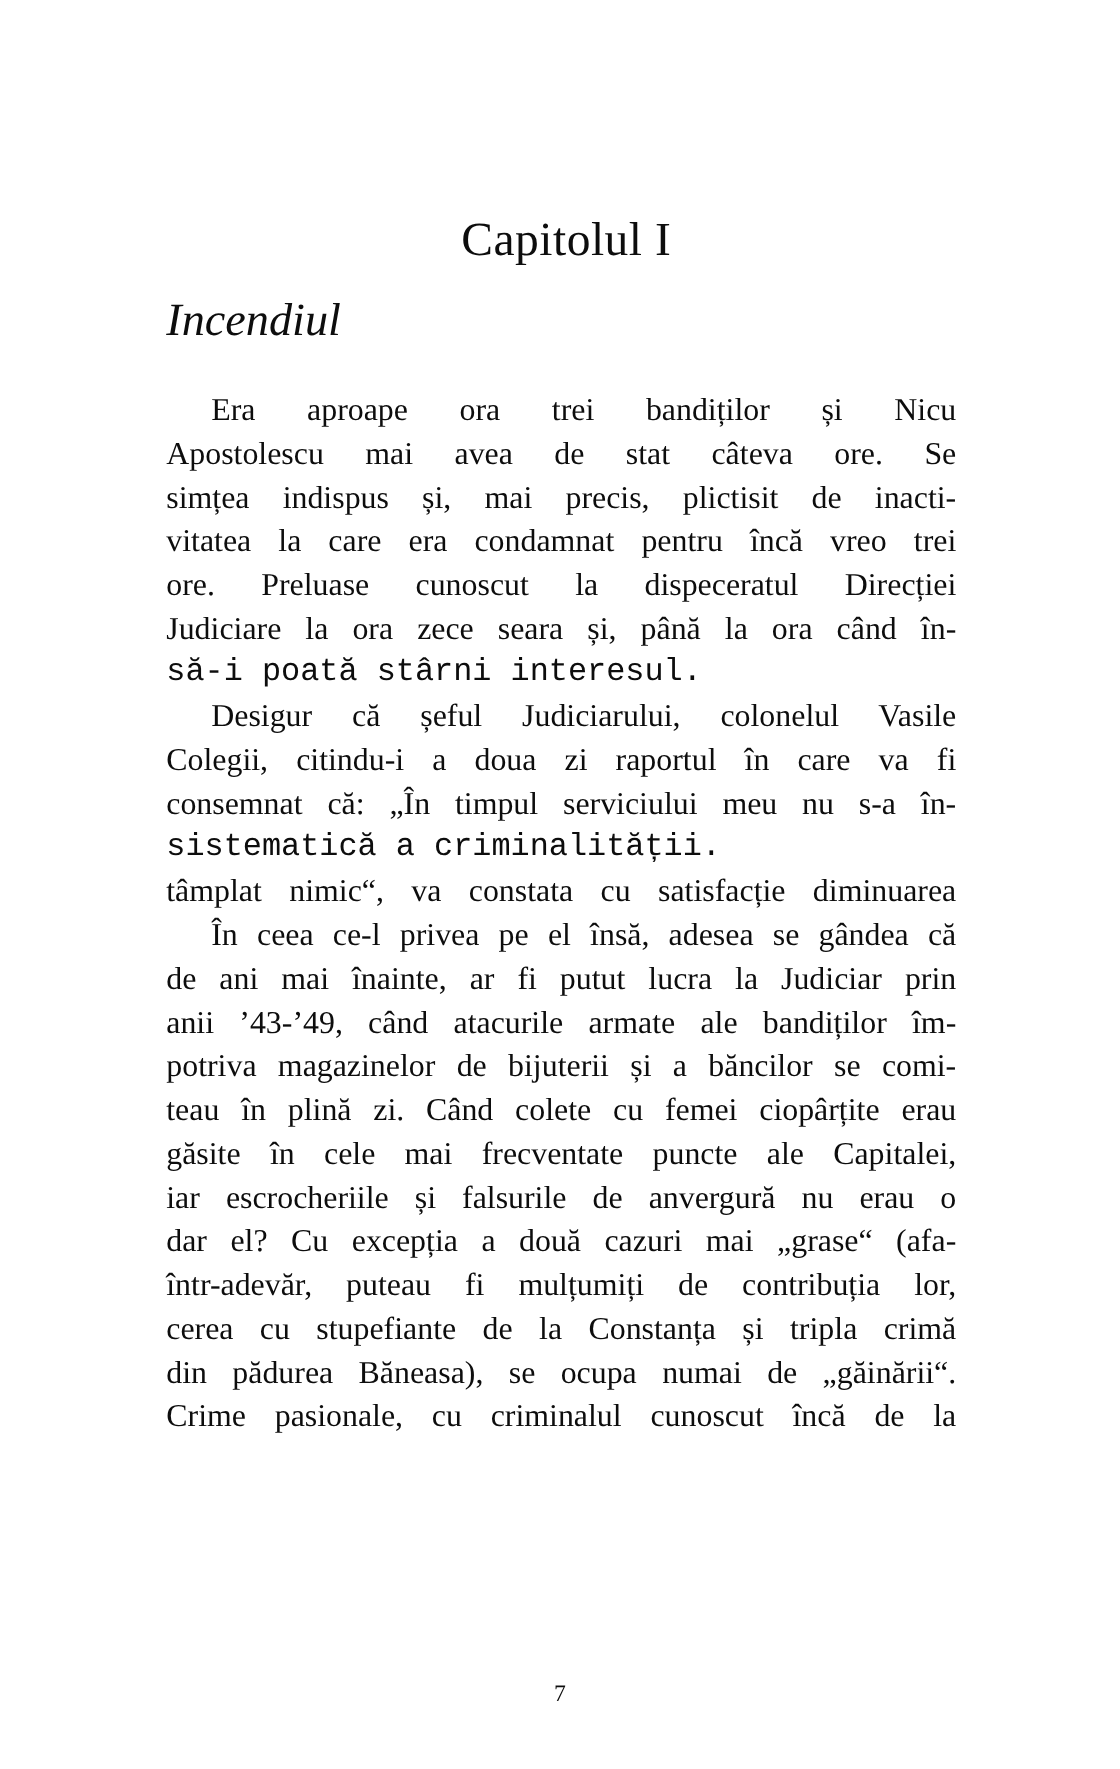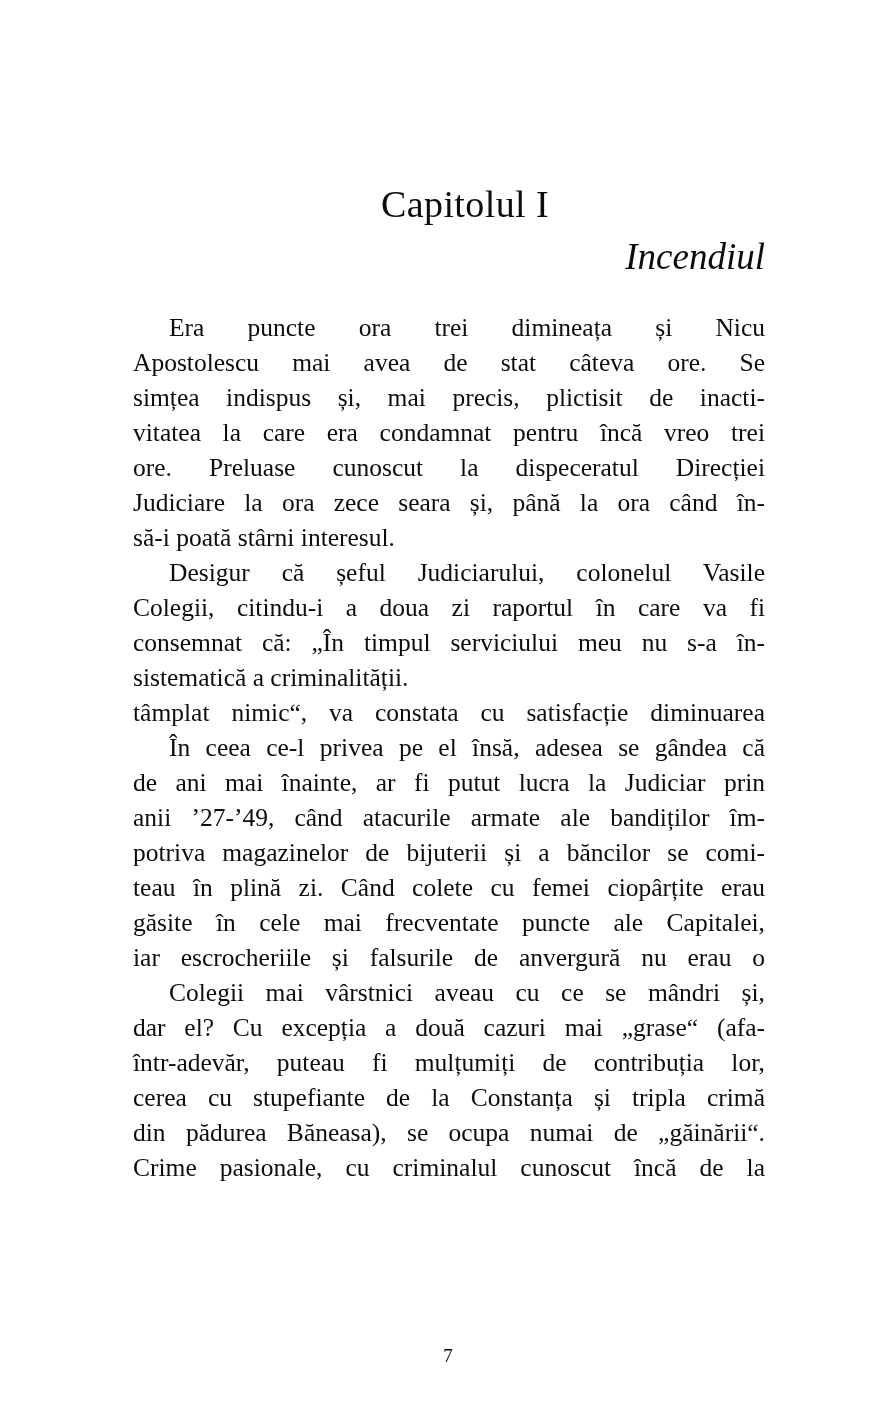--- a/index.html
+++ b/index.html
@@ -26,41 +26,41 @@
   }
 
   .content {
     position: absolute;
     left: 133px;
     top: 0;
     width: 632px;
   }
 
   .chapter-heading {
-    margin: 16px;
+    margin: 4px;
     padding: 0;
     position: absolute;
     top: 168px;
     left: 0;
     width: 632px;
     text-align: center;
     font-size: 38px;
     font-weight: 400;
     line-height: 1.1;
     letter-spacing: 0.4px;
   }
 
   .chapter-subtitle {
     margin: 0;
     padding: 0;
     position: absolute;
     top: 237px;
     left: 0;
     width: 632px;
-    text-align: right;
+    text-align: left;
     font-size: 37px;
     font-style: italic;
     font-weight: 400;
     line-height: 1.1;
   }
 
   .body-block {
     position: absolute;
     top: 310px;
     left: 0;
@@ -79,20 +79,21 @@
     line-height: 35px;
     height: 35px;
     white-space: pre;
     text-align: justify;
     text-align-last: justify;
     text-justify: inter-word;
   }
   .tline.last {
     text-align: right;
     text-align-last: left;
+    font-family: Liberation Mono, monospace;
   }
   .tline.indent {
     text-indent: 36px;
   }
 
   .page-number {
     position: absolute;
     top: 1345px;
     left: 0;
     width: 896px;
@@ -108,49 +109,48 @@
 
   <div class="content">
 
     <h1 class="chapter-heading">Capitolul I</h1>
 
     <h2 class="chapter-subtitle">Incendiul</h2>
 
     <div class="body-block">
 
       <p class="para">
-        <span class="tline indent">Era    puncte    ora    trei    dimineața    și    Nicu</span>
+        <span class="tline indent">Era    aproape    ora    trei    bandiților    și    Nicu</span>
         <span class="tline">Apostolescu   mai   avea   de   stat   câteva   ore.   Se</span>
         <span class="tline">simțea indispus și, mai precis, plictisit de inacti-</span>
         <span class="tline">vitatea la care era condamnat pentru încă vreo trei</span>
         <span class="tline">ore.  Preluase  cunoscut  la  dispeceratul  Direcției</span>
         <span class="tline">Judiciare la ora zece seara și, până la ora când în-</span>
         <span class="tline last">să-i poată stârni interesul.</span>
       </p>
 
       <p class="para">
         <span class="tline indent">Desigur  că  șeful  Judiciarului,  colonelul  Vasile</span>
         <span class="tline">Colegii,  citindu-i  a  doua  zi  raportul  în  care  va  fi</span>
         <span class="tline">consemnat că: „În timpul serviciului meu nu s-a în-</span>
         <span class="tline last">sistematică a criminalității.</span>
         <span class="tline">tâmplat nimic“, va constata cu satisfacție diminuarea</span>
       </p>
 
       <p class="para">
         <span class="tline indent">În ceea ce-l privea pe el însă, adesea se gândea că</span>
         <span class="tline">de ani mai înainte, ar fi putut lucra la Judiciar prin</span>
-        <span class="tline">anii ’27-’49, când atacurile armate ale bandiților îm-</span>
+        <span class="tline">anii ’43-’49, când atacurile armate ale bandiților îm-</span>
         <span class="tline">potriva magazinelor de bijuterii și a băncilor se comi-</span>
         <span class="tline">teau în plină zi. Când colete cu femei ciopârțite erau</span>
         <span class="tline">găsite  în  cele  mai  frecventate  puncte  ale  Capitalei,</span>
         <span class="tline">iar  escrocheriile  și  falsurile  de  anvergură  nu  erau  o</span>
       </p>
 
       <p class="para">
-        <span class="tline indent">Colegii  mai  vârstnici  aveau  cu  ce  se  mândri  și,</span>
         <span class="tline">dar el? Cu excepția a două cazuri mai „grase“ (afa-</span>
         <span class="tline">într-adevăr,  puteau  fi  mulțumiți  de  contribuția  lor,</span>
         <span class="tline">cerea cu stupefiante de la Constanța și tripla crimă</span>
         <span class="tline">din pădurea Băneasa), se ocupa numai de „găinării“.</span>
         <span class="tline">Crime  pasionale,  cu  criminalul  cunoscut  încă  de  la</span>
       </p>
 
     </div>
   </div>
 

